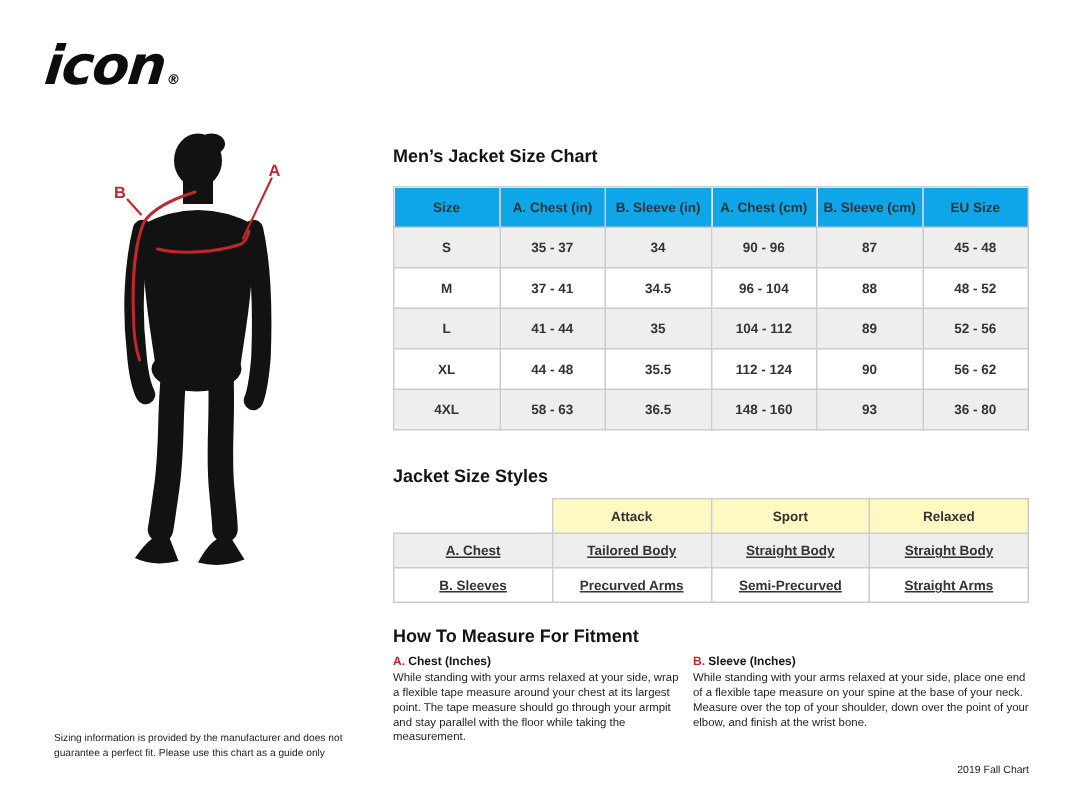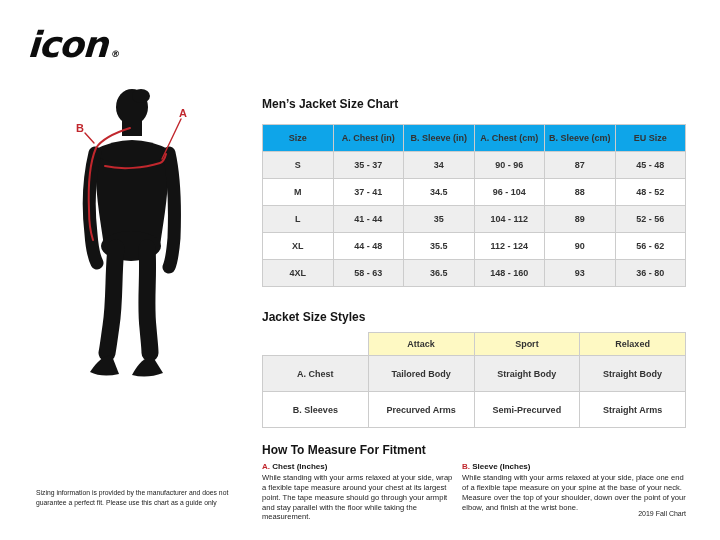--- a/index.html
+++ b/index.html
@@ -29,21 +29,21 @@
     border:1px solid #cccccc; text-align:center; vertical-align:middle;
     font-size:9px; font-weight:bold; color:#333333; overflow:hidden;
   }
   #size-table { margin-top:13px; }
   #size-table th { height:27px; background:#0ea5e9; }
   #size-table td { height:27px; }
   #size-table tbody tr:nth-child(odd) td { background:#eeeeee; }
   #size-table tbody tr:nth-child(even) td { background:#ffffff; }
   #styles-table { margin-top:8px; }
   #styles-table th { height:23px; background:#fef9c3; }
-  #styles-table td { height:36px; }
+  #styles-table td { height:23px;text-decoration:underline; }
   #styles-table tbody tr:nth-child(odd) td { background:#eeeeee; }
   #styles-table tbody tr:nth-child(even) td { background:#ffffff; }
   #styles-table th.blank { border:none; background:transparent; }
   
   .mcols { display:flex; margin-top:5px; }
   .mcol-left  { width:194px; margin-right:6px; }
   .mcol-right { width:224px; }
   .mlabel { font-size:8px; font-weight:bold; color:#141414; margin-bottom:2px; }
   .red { color:#c1272d; }
   .mcol p { font-size:7.6px; line-height:1.3; color:#1d1d1d; }

